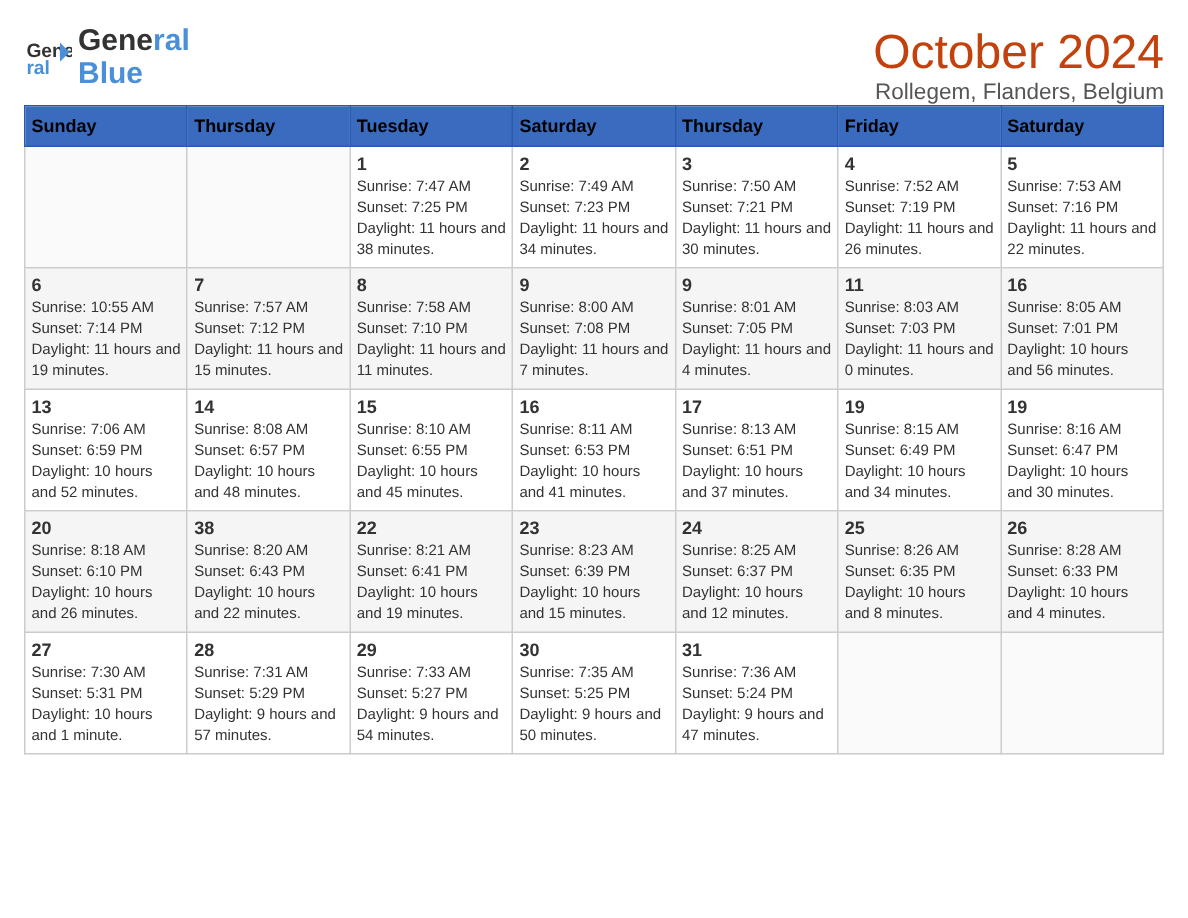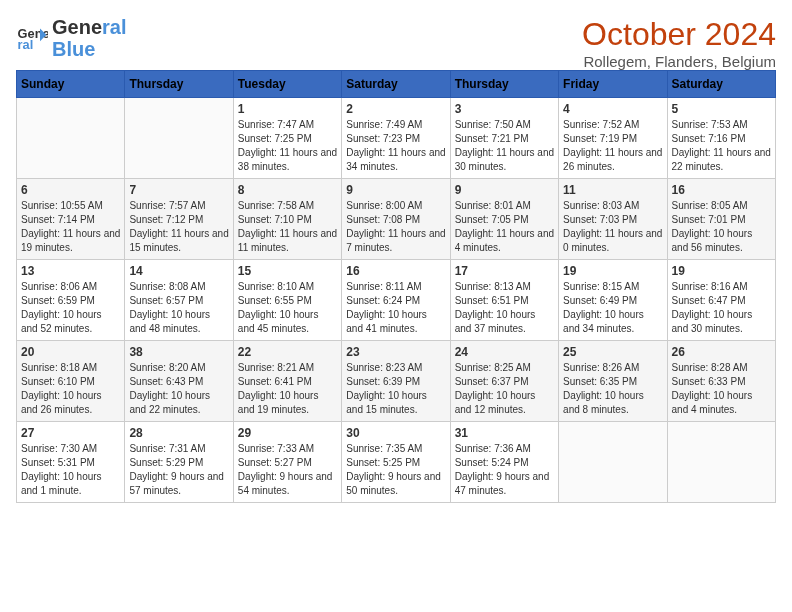--- a/index.html
+++ b/index.html
@@ -199,40 +199,40 @@
         <td>
           <span class="day-number">16</span>
           <div class="day-info">Sunrise: 8:05 AM
 Sunset: 7:01 PM
 Daylight: 10 hours and 56 minutes.</div>
         </td>
       </tr>
       <tr>
         <td>
           <span class="day-number">13</span>
-          <div class="day-info">Sunrise: 8:06 AM
+          <div class="day-info">Sunrise: 7:06 AM
 Sunset: 6:59 PM
 Daylight: 10 hours and 52 minutes.</div>
         </td>
         <td>
           <span class="day-number">14</span>
           <div class="day-info">Sunrise: 8:08 AM
 Sunset: 6:57 PM
 Daylight: 10 hours and 48 minutes.</div>
         </td>
         <td>
           <span class="day-number">15</span>
           <div class="day-info">Sunrise: 8:10 AM
 Sunset: 6:55 PM
 Daylight: 10 hours and 45 minutes.</div>
         </td>
         <td>
           <span class="day-number">16</span>
           <div class="day-info">Sunrise: 8:11 AM
-Sunset: 6:24 PM
+Sunset: 6:53 PM
 Daylight: 10 hours and 41 minutes.</div>
         </td>
         <td>
           <span class="day-number">17</span>
           <div class="day-info">Sunrise: 8:13 AM
 Sunset: 6:51 PM
 Daylight: 10 hours and 37 minutes.</div>
         </td>
         <td>
           <span class="day-number">19</span>

